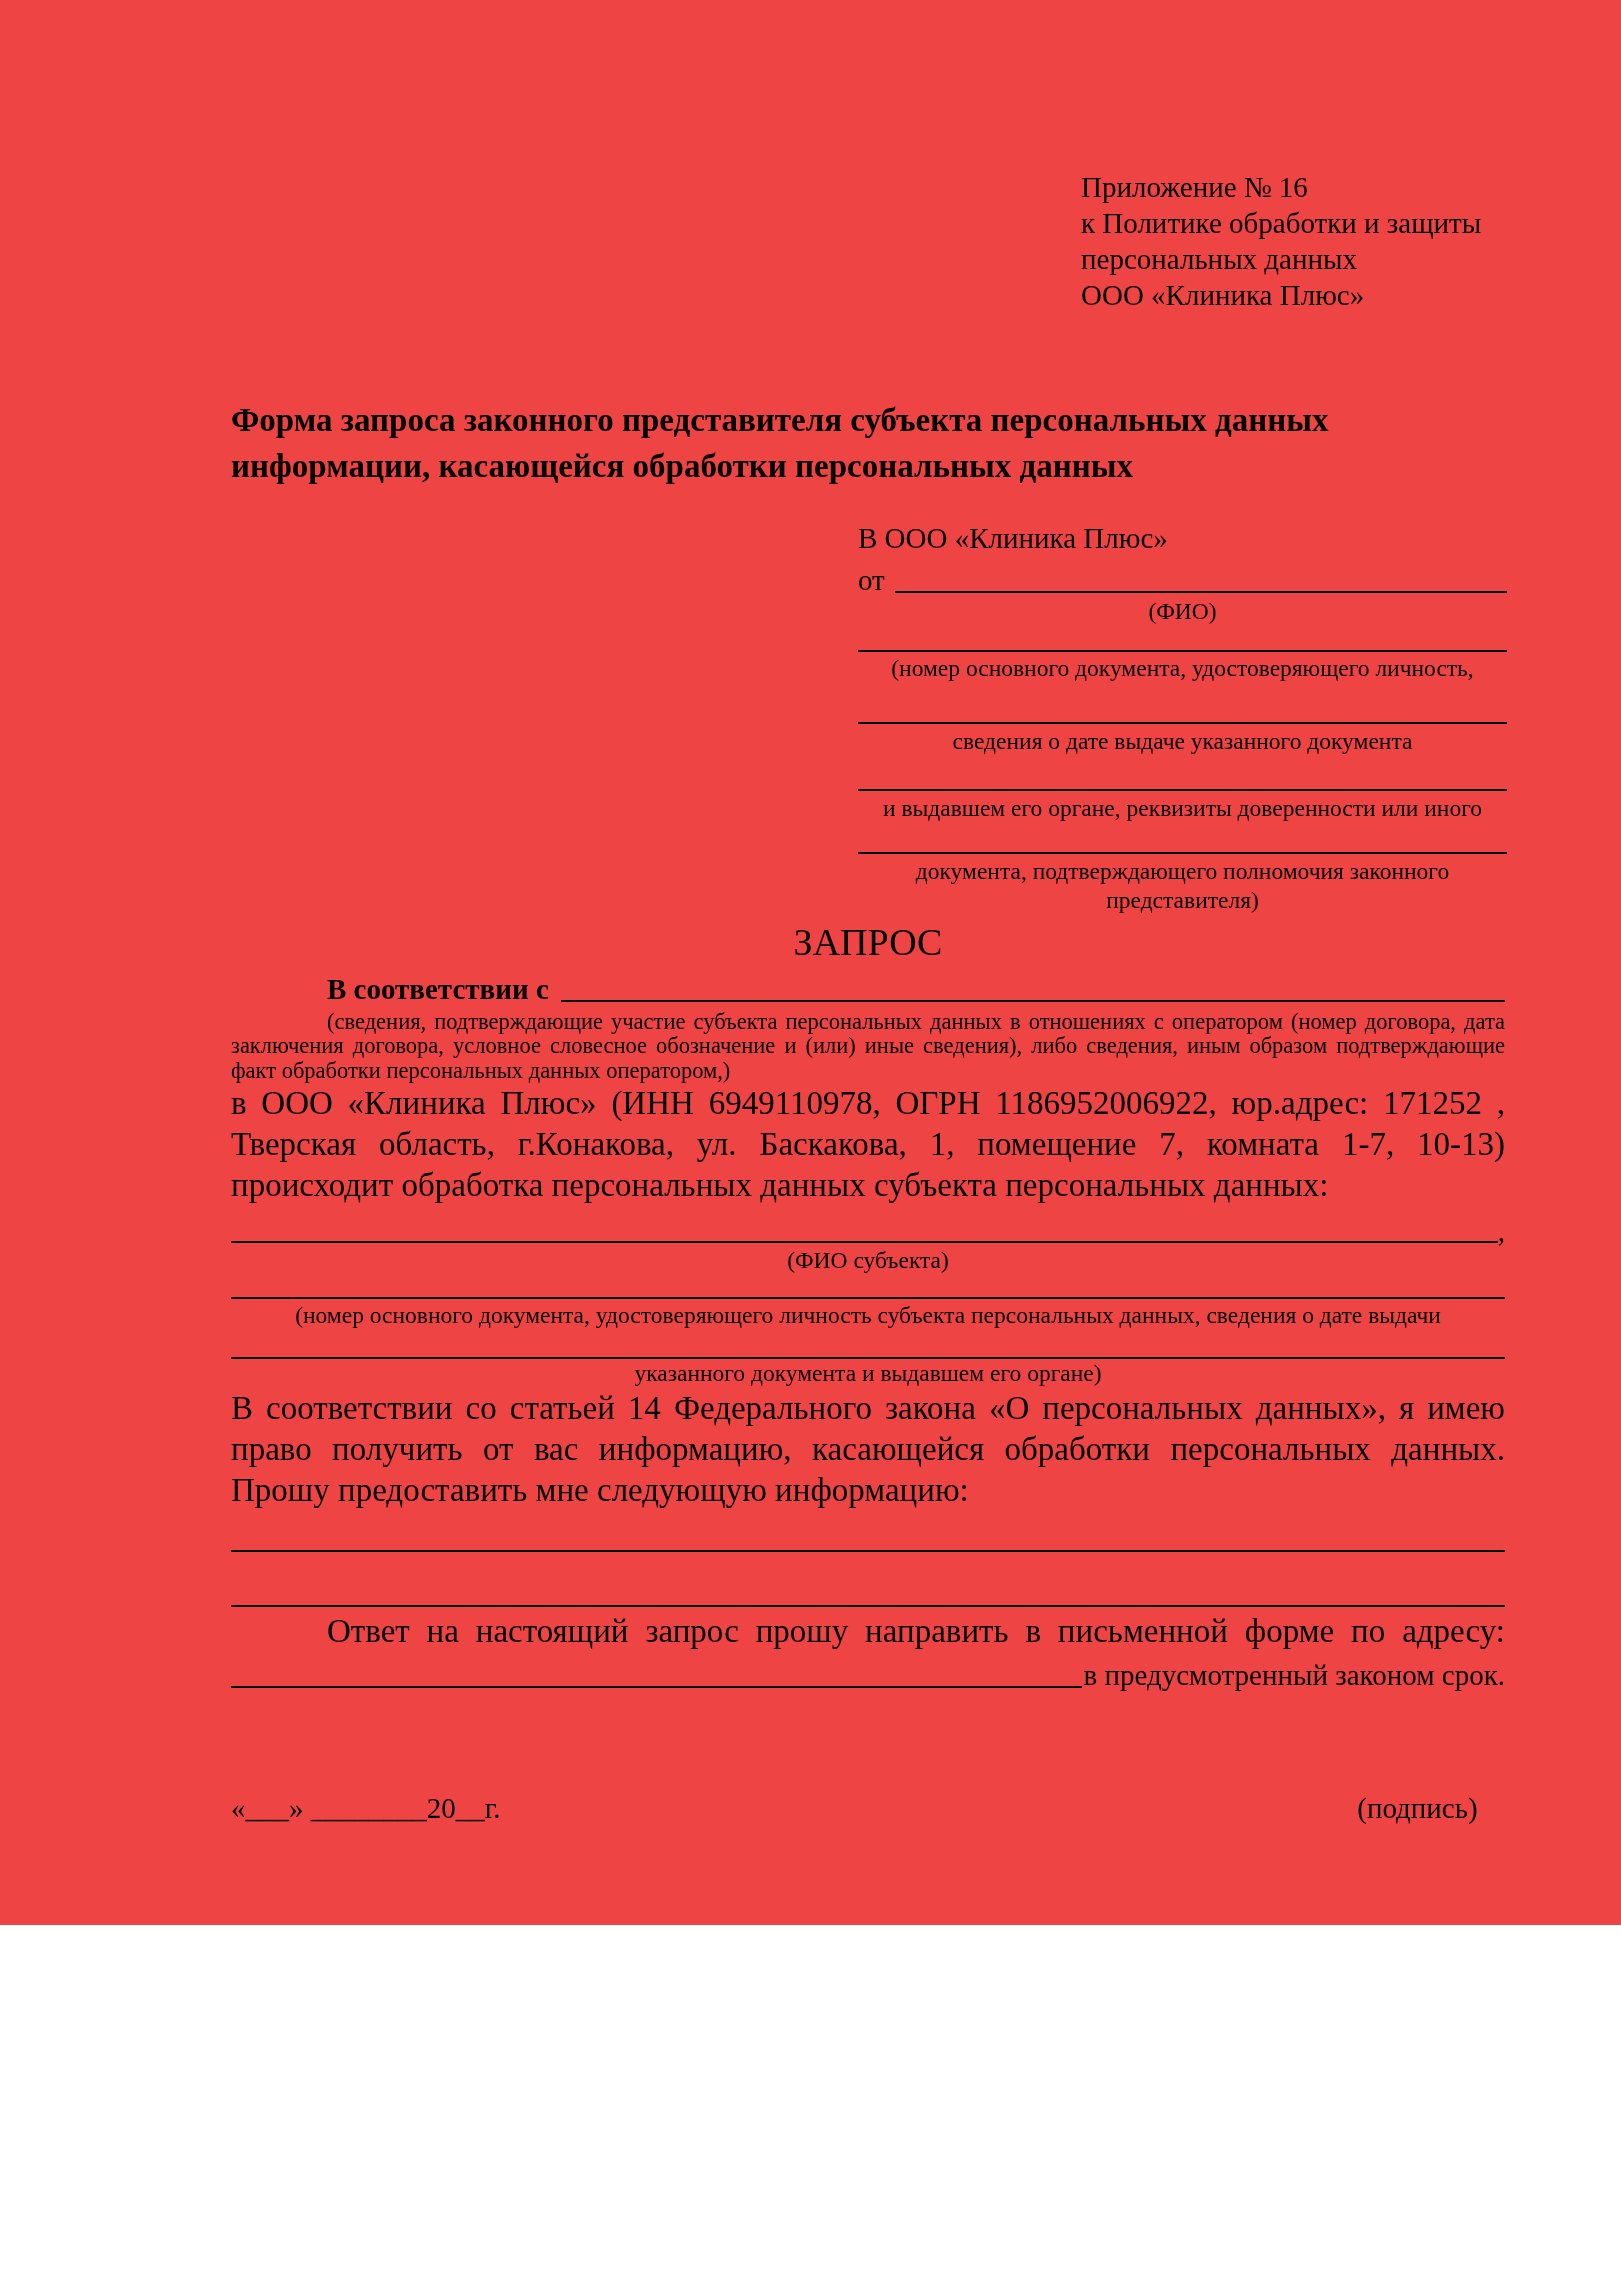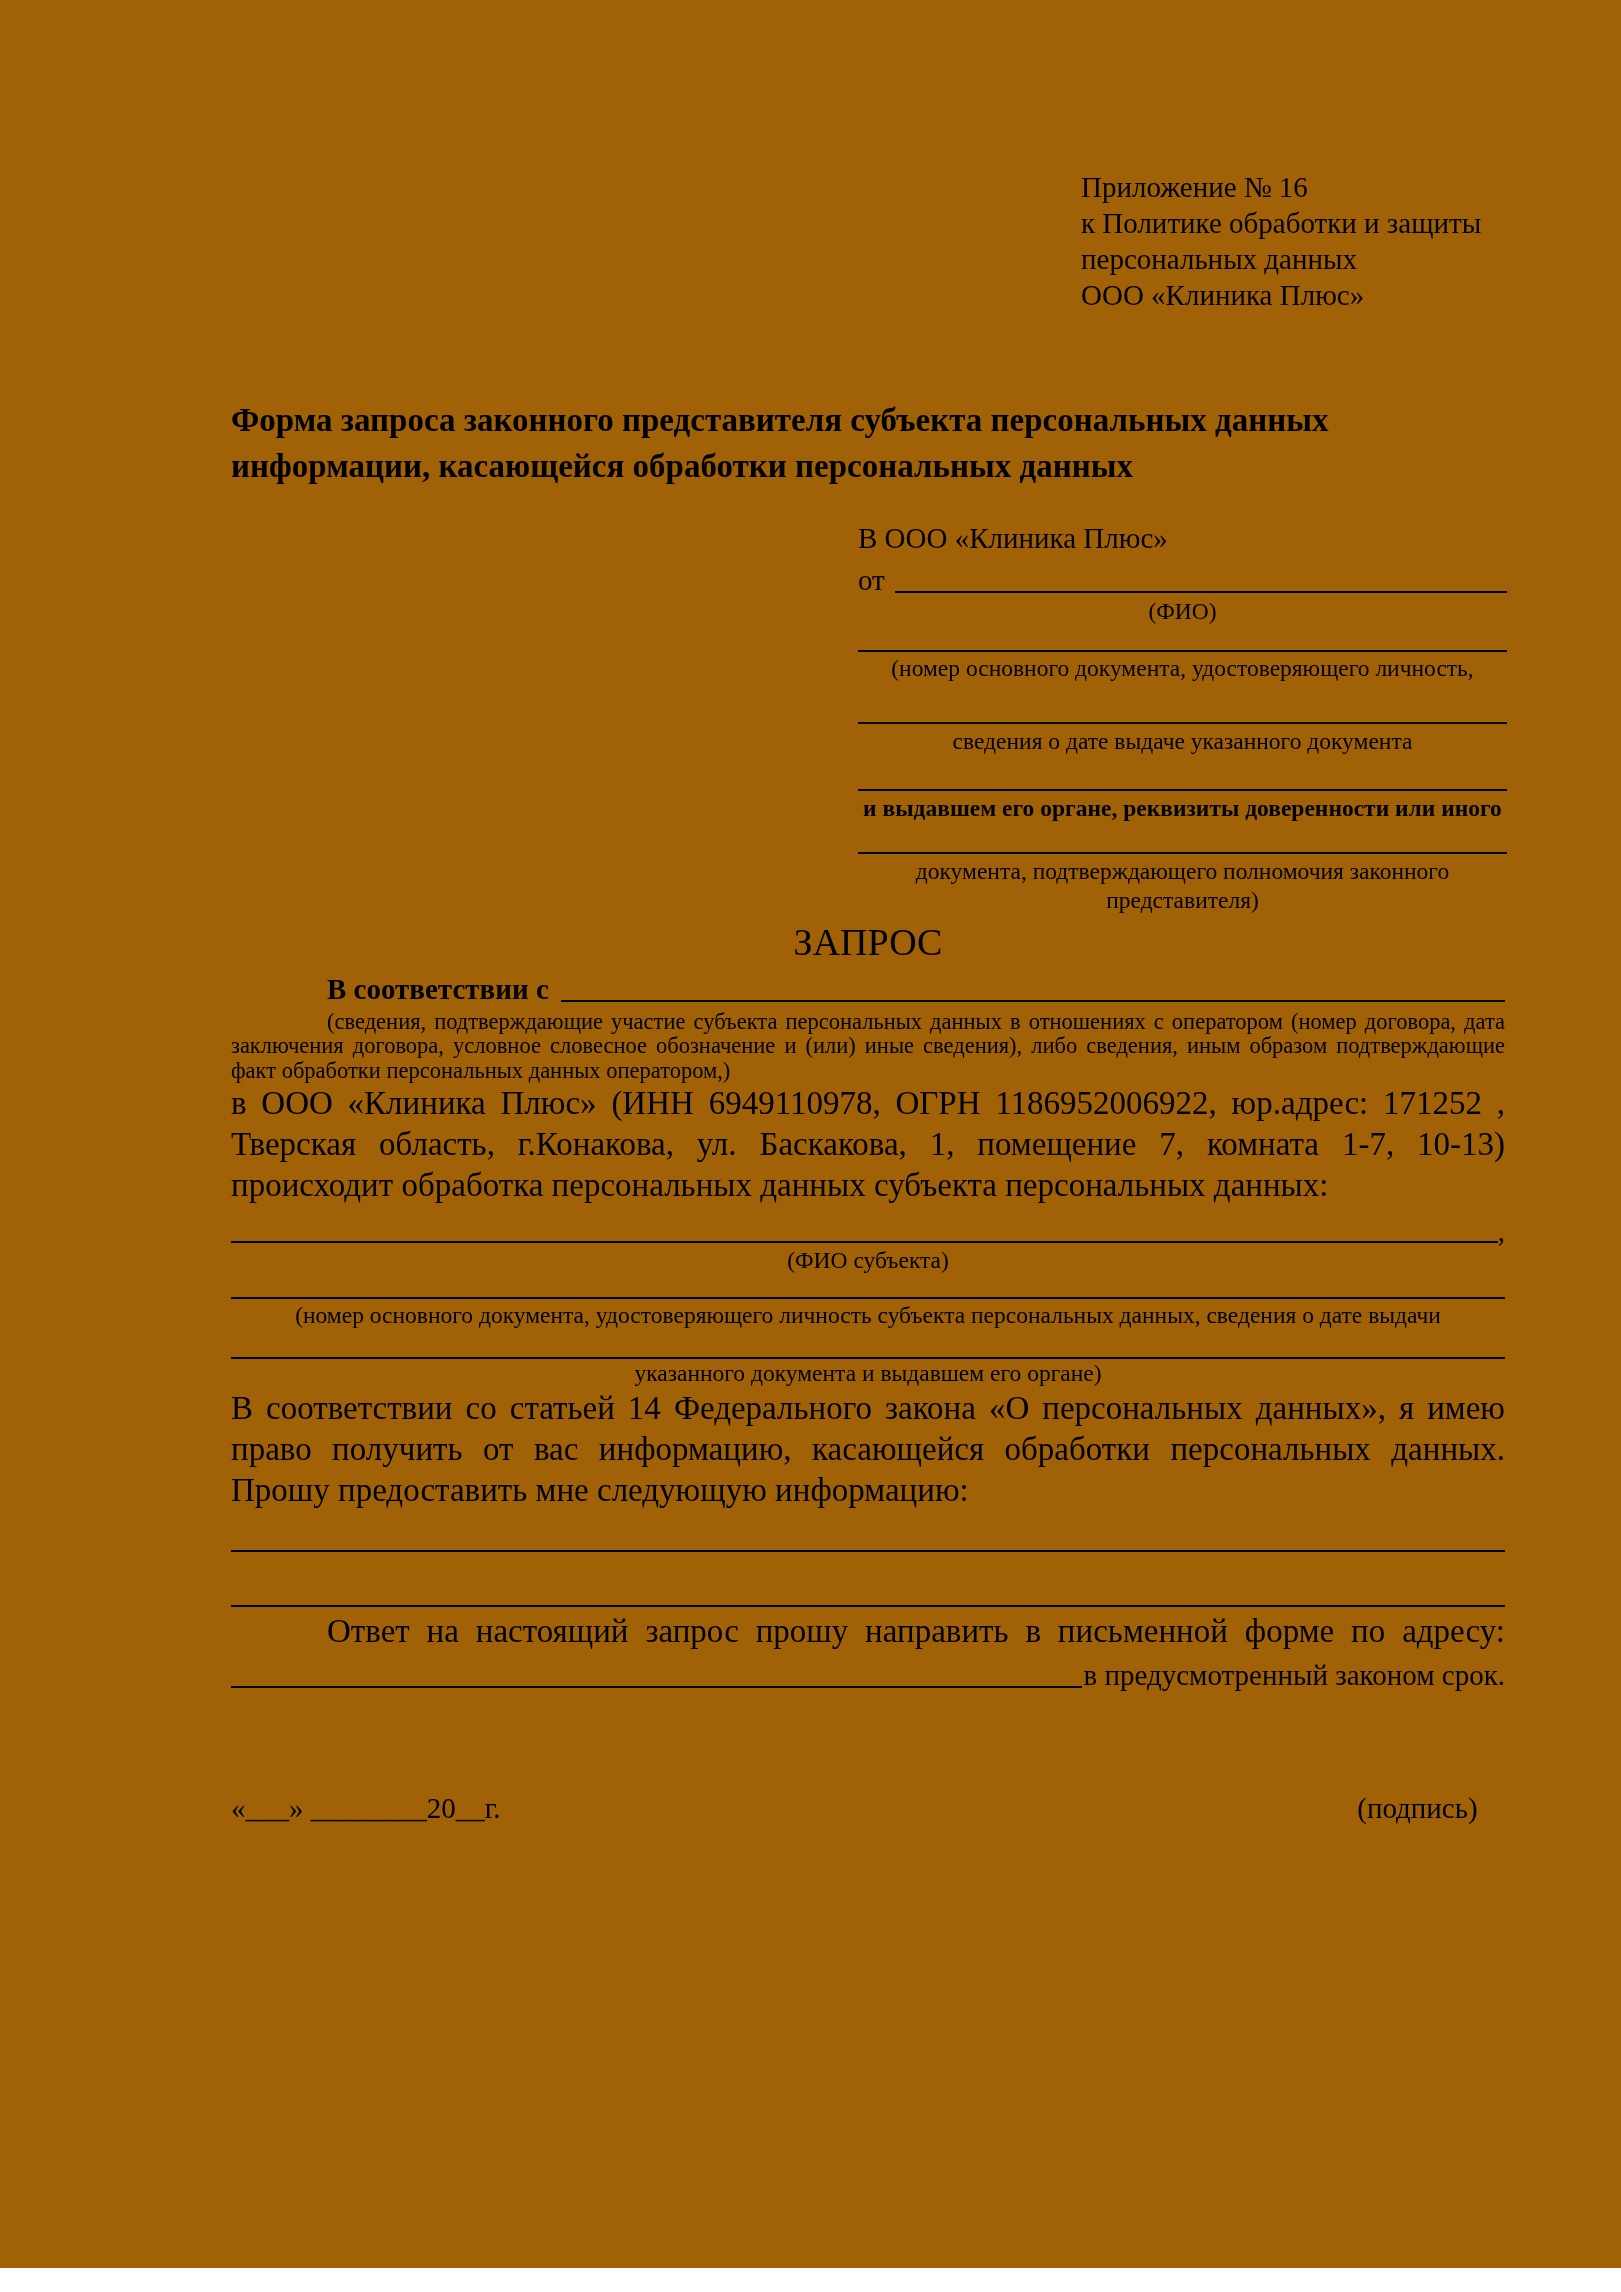--- a/index.html
+++ b/index.html
@@ -3,22 +3,22 @@
 <meta charset="utf-8">
 <style>
   html, body {
     margin: 0;
     padding: 0;
     background: #ffffff;
   }
   .page {
     position: relative;
     width: 1621px;
-    height: 2268px;
-    background: #a16207;
+    height: 1925px;
+    background: #ef4444;
     color: #000000;
     font-family: "Liberation Serif", "DejaVu Serif", serif;
     font-size: 29px;
     overflow: hidden;
   }
 
   
   .header-note {
     position: absolute;
     left: 1081px;
@@ -69,21 +69,21 @@
   }
   .blank {
     border-bottom: 2.9px solid #000;
     height: 0;
   }
   .addressee .blank.g1 { margin-top: 23.5px; }
   .addressee .caption.c1 { margin-top: 2.9px; }
   .addressee .blank.g2 { margin-top: 39px; }
   .addressee .caption.c2 { margin-top: 2.9px; }
   .addressee .blank.g3 { margin-top: 33px; }
-  .addressee .caption.c3 { margin-top: 2.9px; font-weight: bold; }
+  .addressee .caption.c3 { margin-top: 2.9px; }
   .addressee .blank.g4 { margin-top: 29px; }
   .addressee .caption.c4 { margin-top: 2.9px; }
 
   
   .main {
     position: absolute;
     left: 231px;
     top: 921px;
     width: 1274px;
   }

